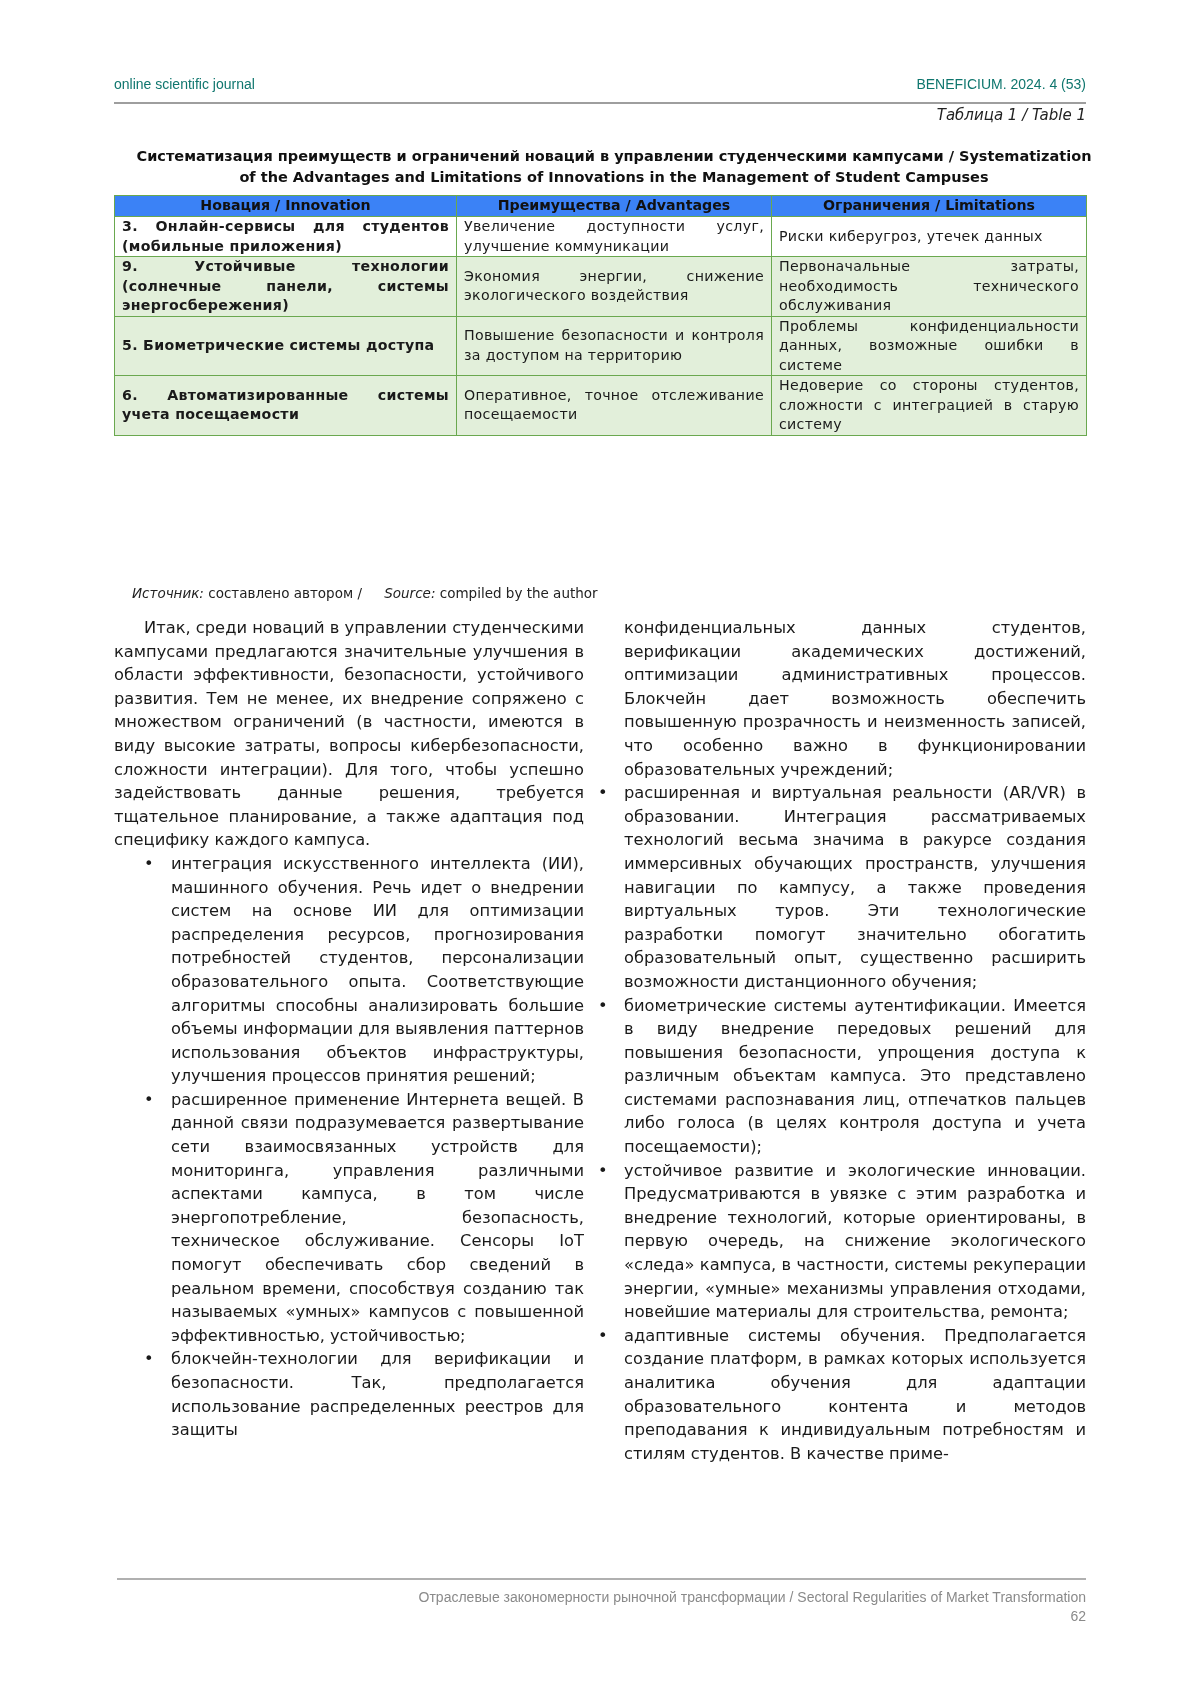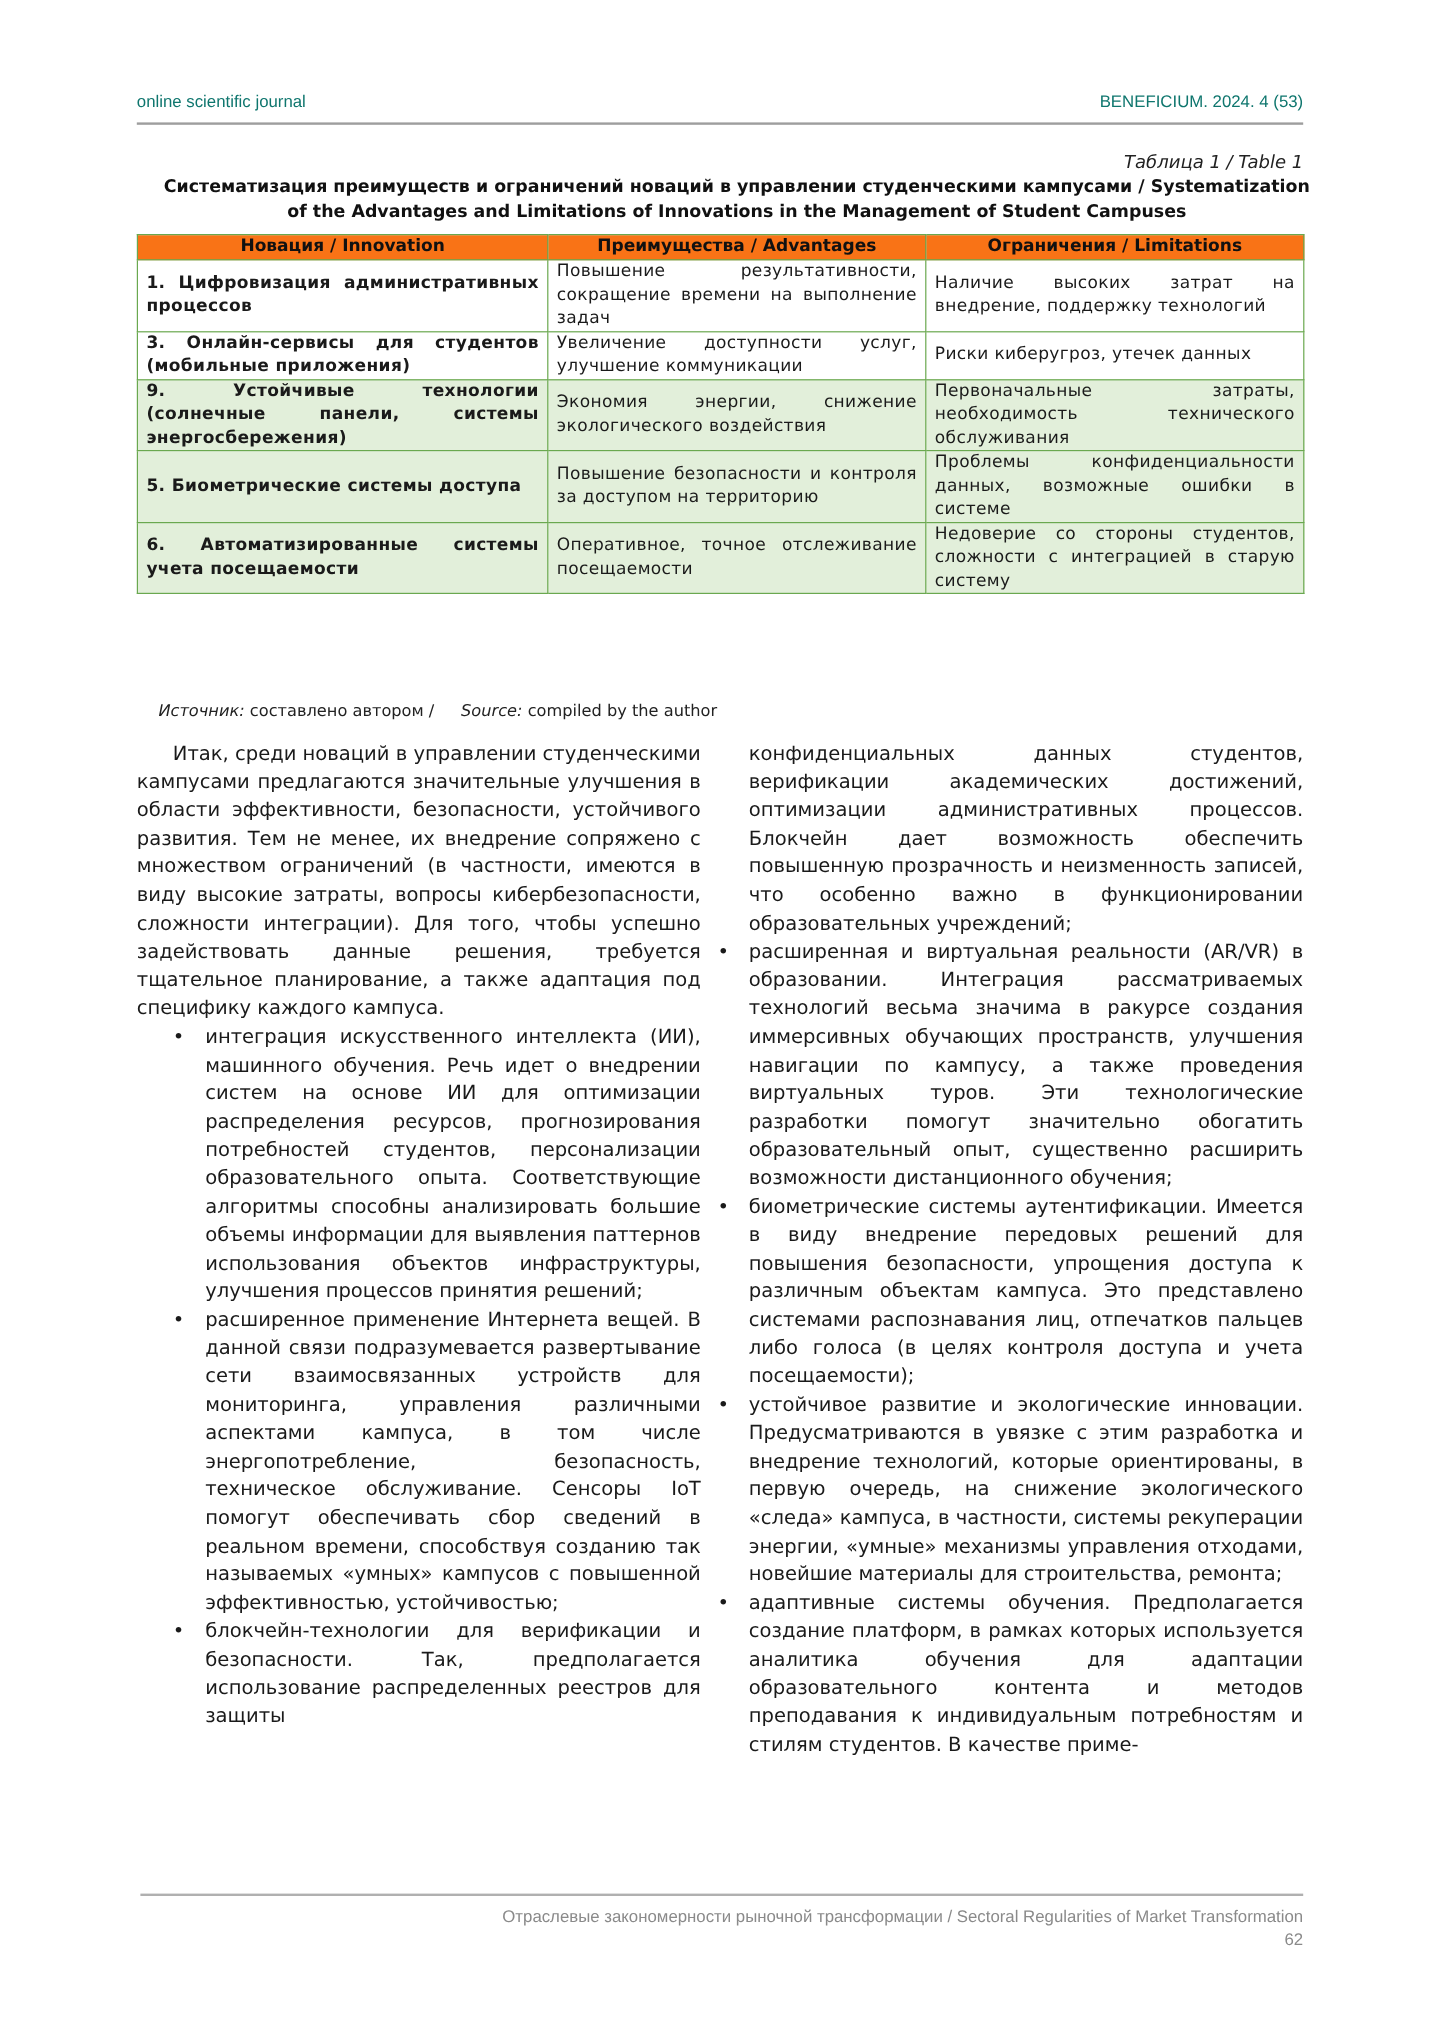--- a/index.html
+++ b/index.html
@@ -5,32 +5,32 @@
   html, body { margin: 0; padding: 0; background: #ffffff; }
   body { width: 1200px; height: 1697px; position: relative; overflow: hidden;
          font-family: "DejaVu Sans", sans-serif; color: #1a1a1a; }
 
   .running-head { position: absolute; left: 114px; top: 76px; width: 972px; height: 24px;
                   font-family: "Liberation Sans", sans-serif; font-size: 14px; color: #0f766e; }
   .running-head .left { position: absolute; left: 0; top: 0; }
   .running-head .right { position: absolute; right: 0; top: 0; }
   .head-rule { position: absolute; left: 114px; top: 102px; width: 972px; height: 2px; background: #9e9e9e; }
 
-  .table-label { position: absolute; right: 114px; top: 126px; font-style: italic;
+  .table-label { position: absolute; right: 114px; top: 106px; font-style: italic;
                  font-family: "DejaVu Sans", sans-serif; font-size: 15px; color: #222; }
   .table-title { position: absolute; left: 128px; top: 146px; width: 972px; text-align: center;
                  font-weight: bold; font-size: 14.5px; line-height: 21px; color: #111; }
 
   table.data { position: absolute; left: 114px; top: 195px; width: 972px; border-collapse: collapse;
                font-size: 14.2px; line-height: 19.5px; table-layout: fixed; }
   table.data col.c1 { width: 342px; }
   table.data col.c2 { width: 315px; }
   table.data col.c3 { width: 315px; }
   table.data th, table.data td { border: 1.5px solid #6aa84f; padding: 0 7px; vertical-align: middle; }
-  table.data th { background: #f97316; font-weight: bold; height: 20px; text-align: center; color: #111; }
+  table.data th { background: #3b82f6; font-weight: bold; height: 20px; text-align: center; color: #111; }
   table.data td { text-align: justify; text-align-last: left; color: #1a1a1a; letter-spacing: 0.3px; }
   table.data td.first { font-weight: bold; }
   table.data tr.white td { background: #ffffff; }
   table.data tr.green td { background: #e2efda; }
   table.data tr.r1 td, table.data tr.r2 td, table.data tr.r5 td, table.data tr.r6 td { height: 58px; }
   table.data tr.r3 td { height: 38px; }
   table.data tr.r4 td { height: 58px; }
 
   .source { position: absolute; left: 114px; top: 585px; font-size: 13.5px; color: #222; }
   .source i { font-style: italic; margin-left: 18px; }
@@ -68,25 +68,20 @@
       <col class="c3">
     </colgroup>
   <thead>
     <tr>
       <th>Новация / Innovation</th>
       <th>Преимущества / Advantages</th>
       <th>Ограничения / Limitations</th>
     </tr>
   </thead>
   <tbody>
-    <tr class="white r1">
-      <td class="first">1. Цифровизация административных процессов</td>
-      <td>Повышение результативности, сокращение времени на выполнение задач</td>
-      <td>Наличие высоких затрат на внедрение, поддержку технологий</td>
-    </tr>
     <tr class="white r3">
       <td class="first">3. Онлайн-сервисы для студентов (мобильные приложения)</td>
       <td>Увеличение доступности услуг, улучшение коммуникации</td>
       <td>Риски киберугроз, утечек данных</td>
     </tr>
     <tr class="green r4">
       <td class="first">9. Устойчивые технологии (солнечные панели, системы энергосбережения)</td>
       <td>Экономия энергии, снижение экологического воздействия</td>
       <td>Первоначальные затраты, необходимость технического обслуживания</td>
     </tr>

